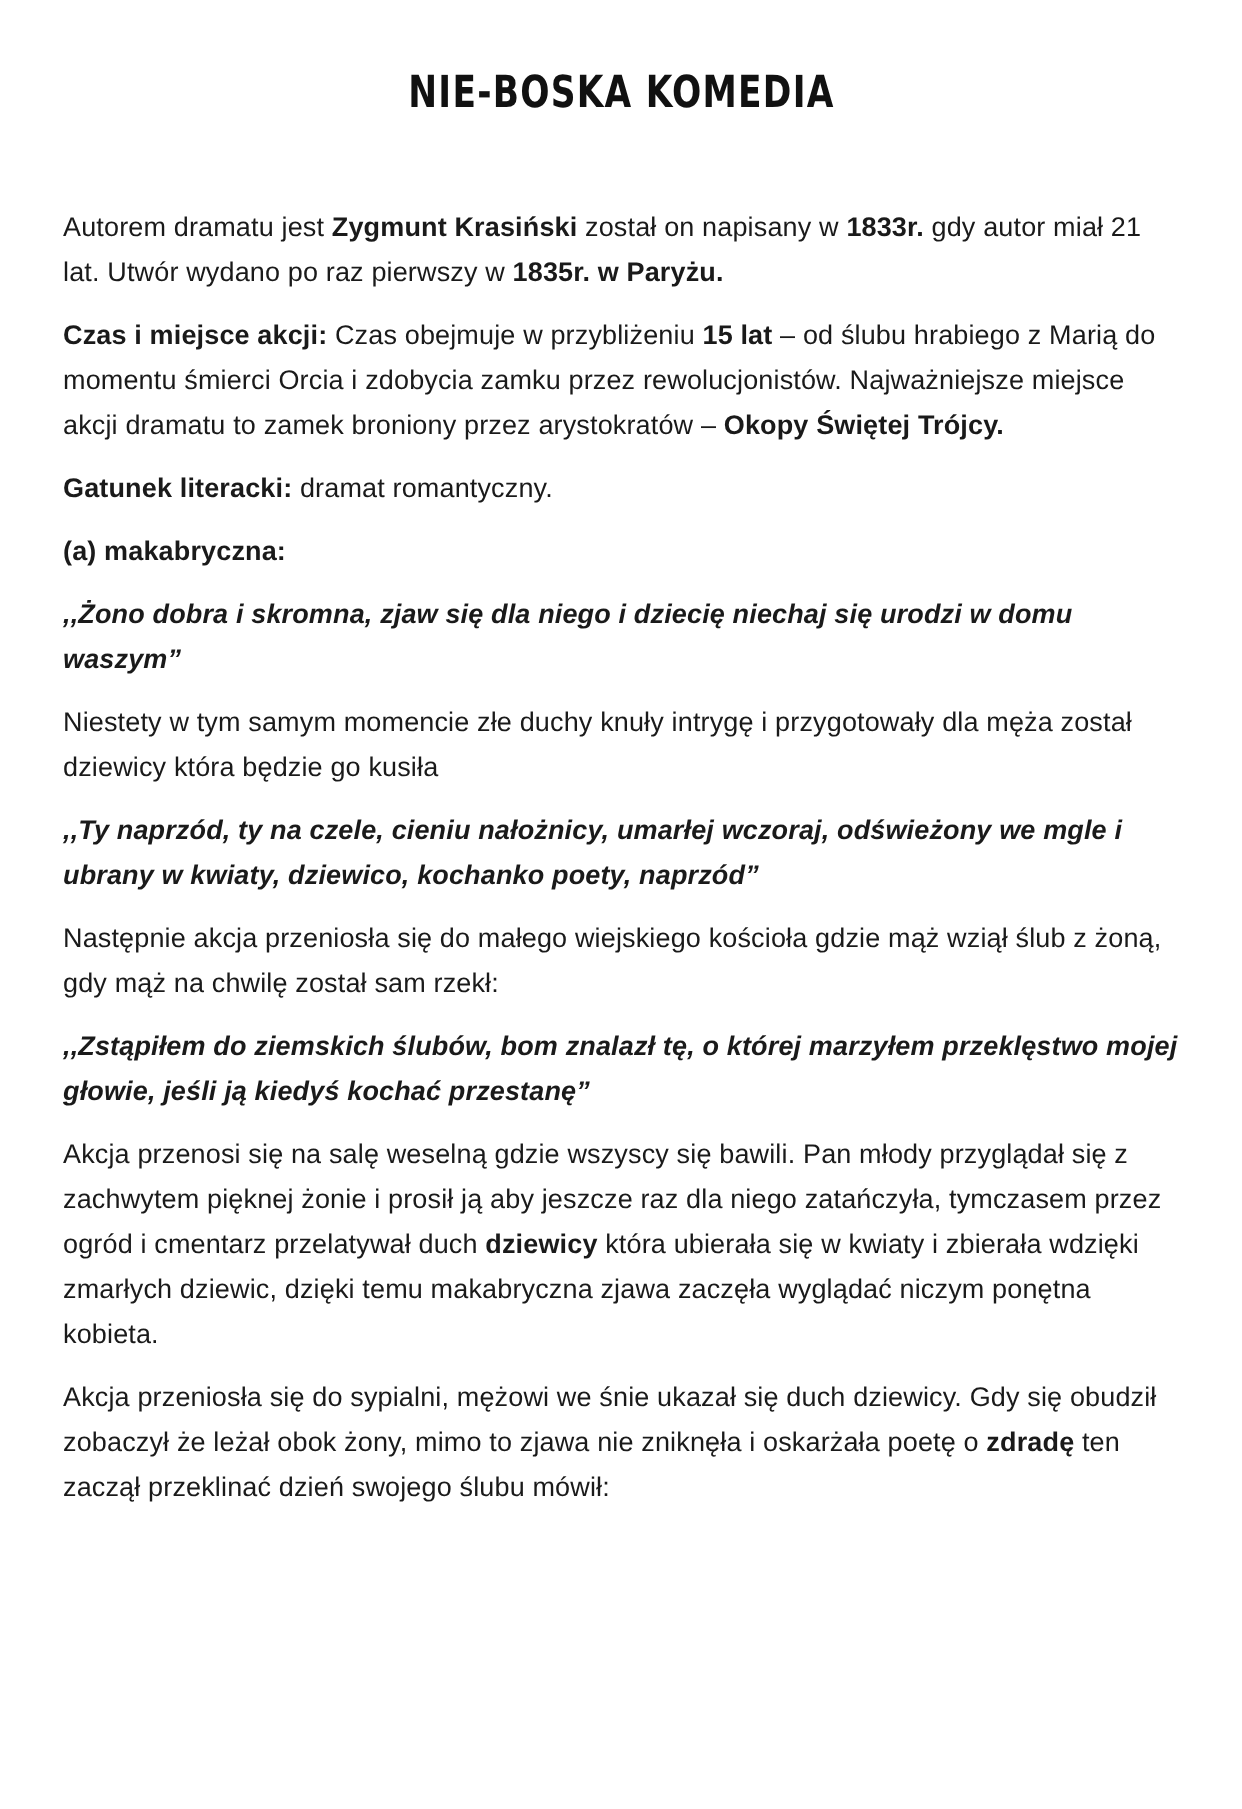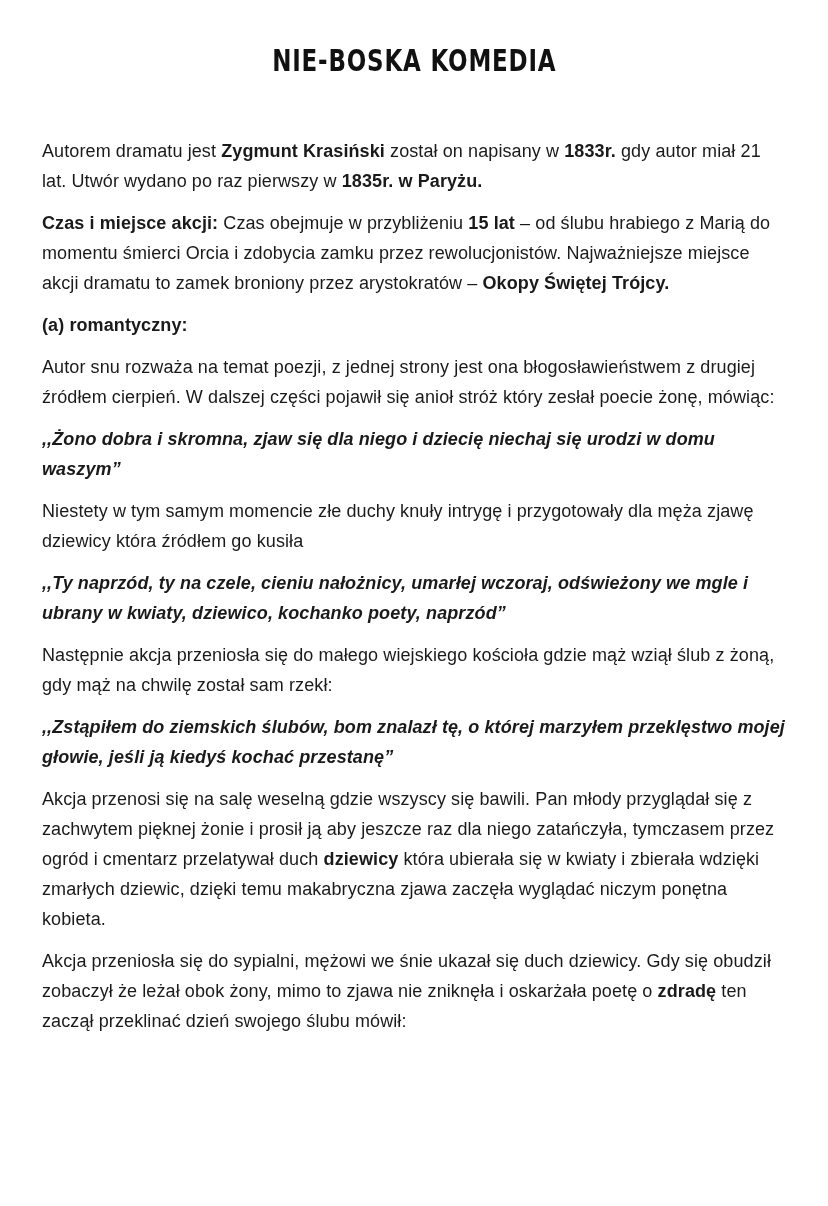--- a/index.html
+++ b/index.html
@@ -55,23 +55,23 @@
 </head>
 <body>
 
 <div class="page">
   <div class="title-wrap">
     <span class="doc-title">NIE-BOSKA KOMEDIA</span>
   </div>
   <div class="content">
     <p class="para"><span>Autorem dramatu jest </span><b>Zygmunt Krasiński</b><span> został on napisany w </span><b>1833r.</b><span> gdy autor miał 21 lat. Utwór wydano po raz pierwszy w </span><b>1835r. w Paryżu.</b></p>
     <p class="para"><b>Czas i miejsce akcji:</b><span> Czas obejmuje w przybliżeniu </span><b>15 lat</b><span> – od ślubu hrabiego z Marią do momentu śmierci Orcia i zdobycia zamku przez rewolucjonistów. Najważniejsze miejsce akcji dramatu to zamek broniony przez arystokratów – </span><b>Okopy Świętej Trójcy.</b></p>
-    <p class="para"><b>(a) romantyczny:</b></p>
-    <p class="para"><span>Autor snu rozważa na temat poezji, z jednej strony jest ona błogosławieństwem z drugiej źródłem cierpień. W dalszej części pojawił się anioł stróż który zesłał poecie żonę, mówiąc:</span></p>
+    <p class="para"><b>Gatunek literacki:</b><span> dramat romantyczny.</span></p>
+    <p class="para"><b>(a) makabryczna:</b></p>
     <p class="para quote"><span>,,Żono dobra i skromna, zjaw się dla niego i dziecię niechaj się urodzi w domu waszym”</span></p>
-    <p class="para"><span>Niestety w tym samym momencie złe duchy knuły intrygę i przygotowały dla męża zjawę dziewicy która źródłem go kusiła</span></p>
+    <p class="para"><span>Niestety w tym samym momencie złe duchy knuły intrygę i przygotowały dla męża został dziewicy która będzie go kusiła</span></p>
     <p class="para quote"><span>,,Ty naprzód, ty na czele, cieniu nałożnicy, umarłej wczoraj, odświeżony we mgle i ubrany w kwiaty, dziewico, kochanko poety, naprzód”</span></p>
     <p class="para"><span>Następnie akcja przeniosła się do małego wiejskiego kościoła gdzie mąż wziął ślub z żoną, gdy mąż na chwilę został sam rzekł:</span></p>
     <p class="para quote"><span>,,Zstąpiłem do ziemskich ślubów, bom znalazł tę, o której marzyłem przeklęstwo mojej głowie, jeśli ją kiedyś kochać przestanę”</span></p>
     <p class="para"><span>Akcja przenosi się na salę weselną gdzie wszyscy się bawili. Pan młody przyglądał się z zachwytem pięknej żonie i prosił ją aby jeszcze raz dla niego zatańczyła, tymczasem przez ogród i cmentarz przelatywał duch </span><b>dziewicy</b><span> która ubierała się w kwiaty i zbierała wdzięki zmarłych dziewic, dzięki temu makabryczna zjawa zaczęła wyglądać niczym ponętna kobieta.</span></p>
     <p class="para"><span>Akcja przeniosła się do sypialni, mężowi we śnie ukazał się duch dziewicy. Gdy się obudził zobaczył że leżał obok żony, mimo to zjawa nie zniknęła i oskarżała poetę o </span><b>zdradę</b><span> ten zaczął przeklinać dzień swojego ślubu mówił:</span></p>
   </div>
 </div>
 
 </body></html>

